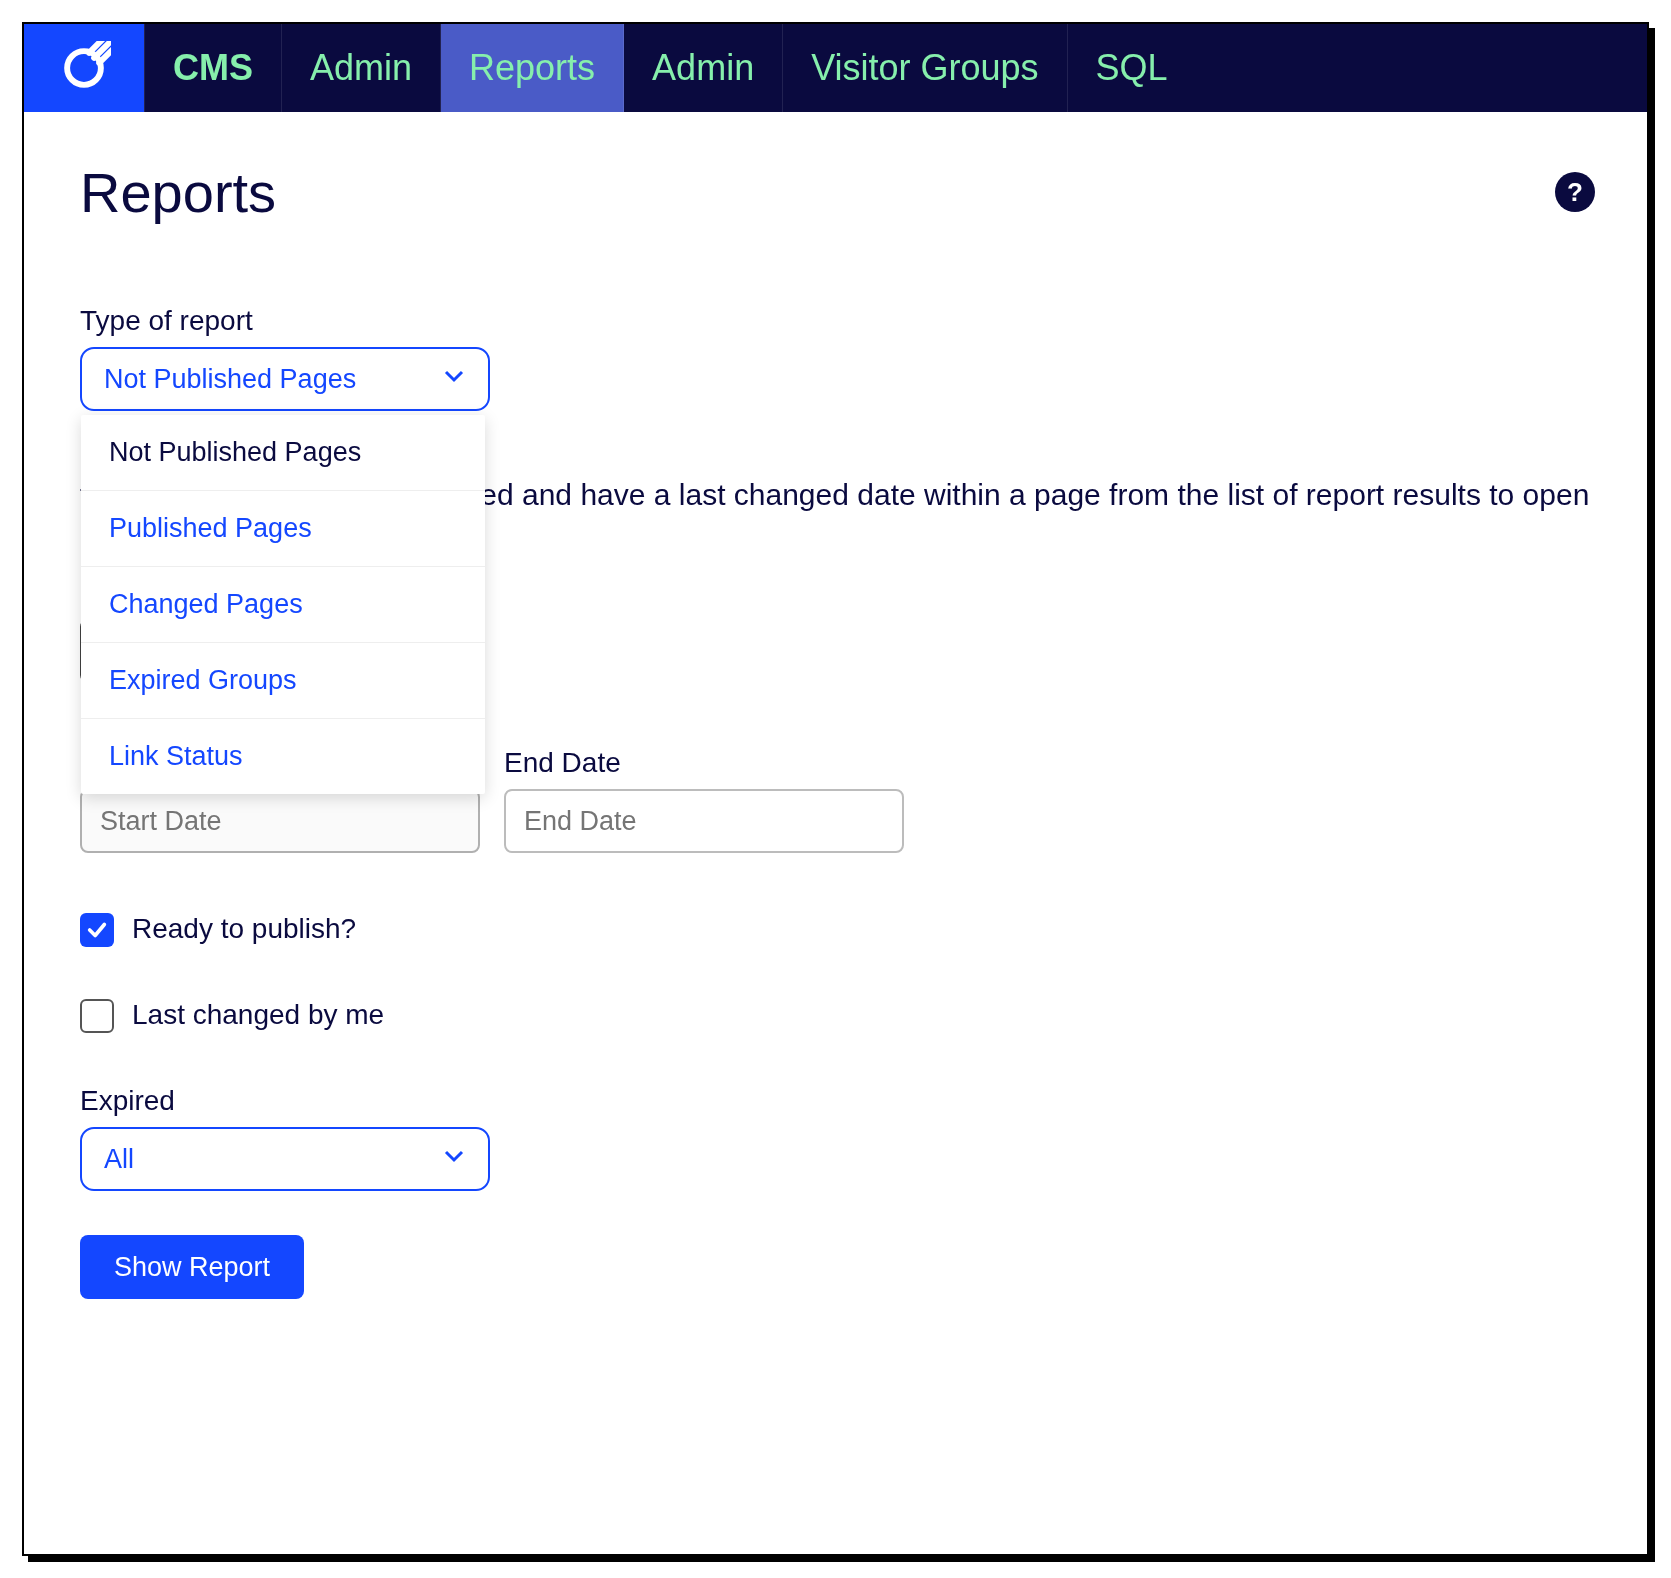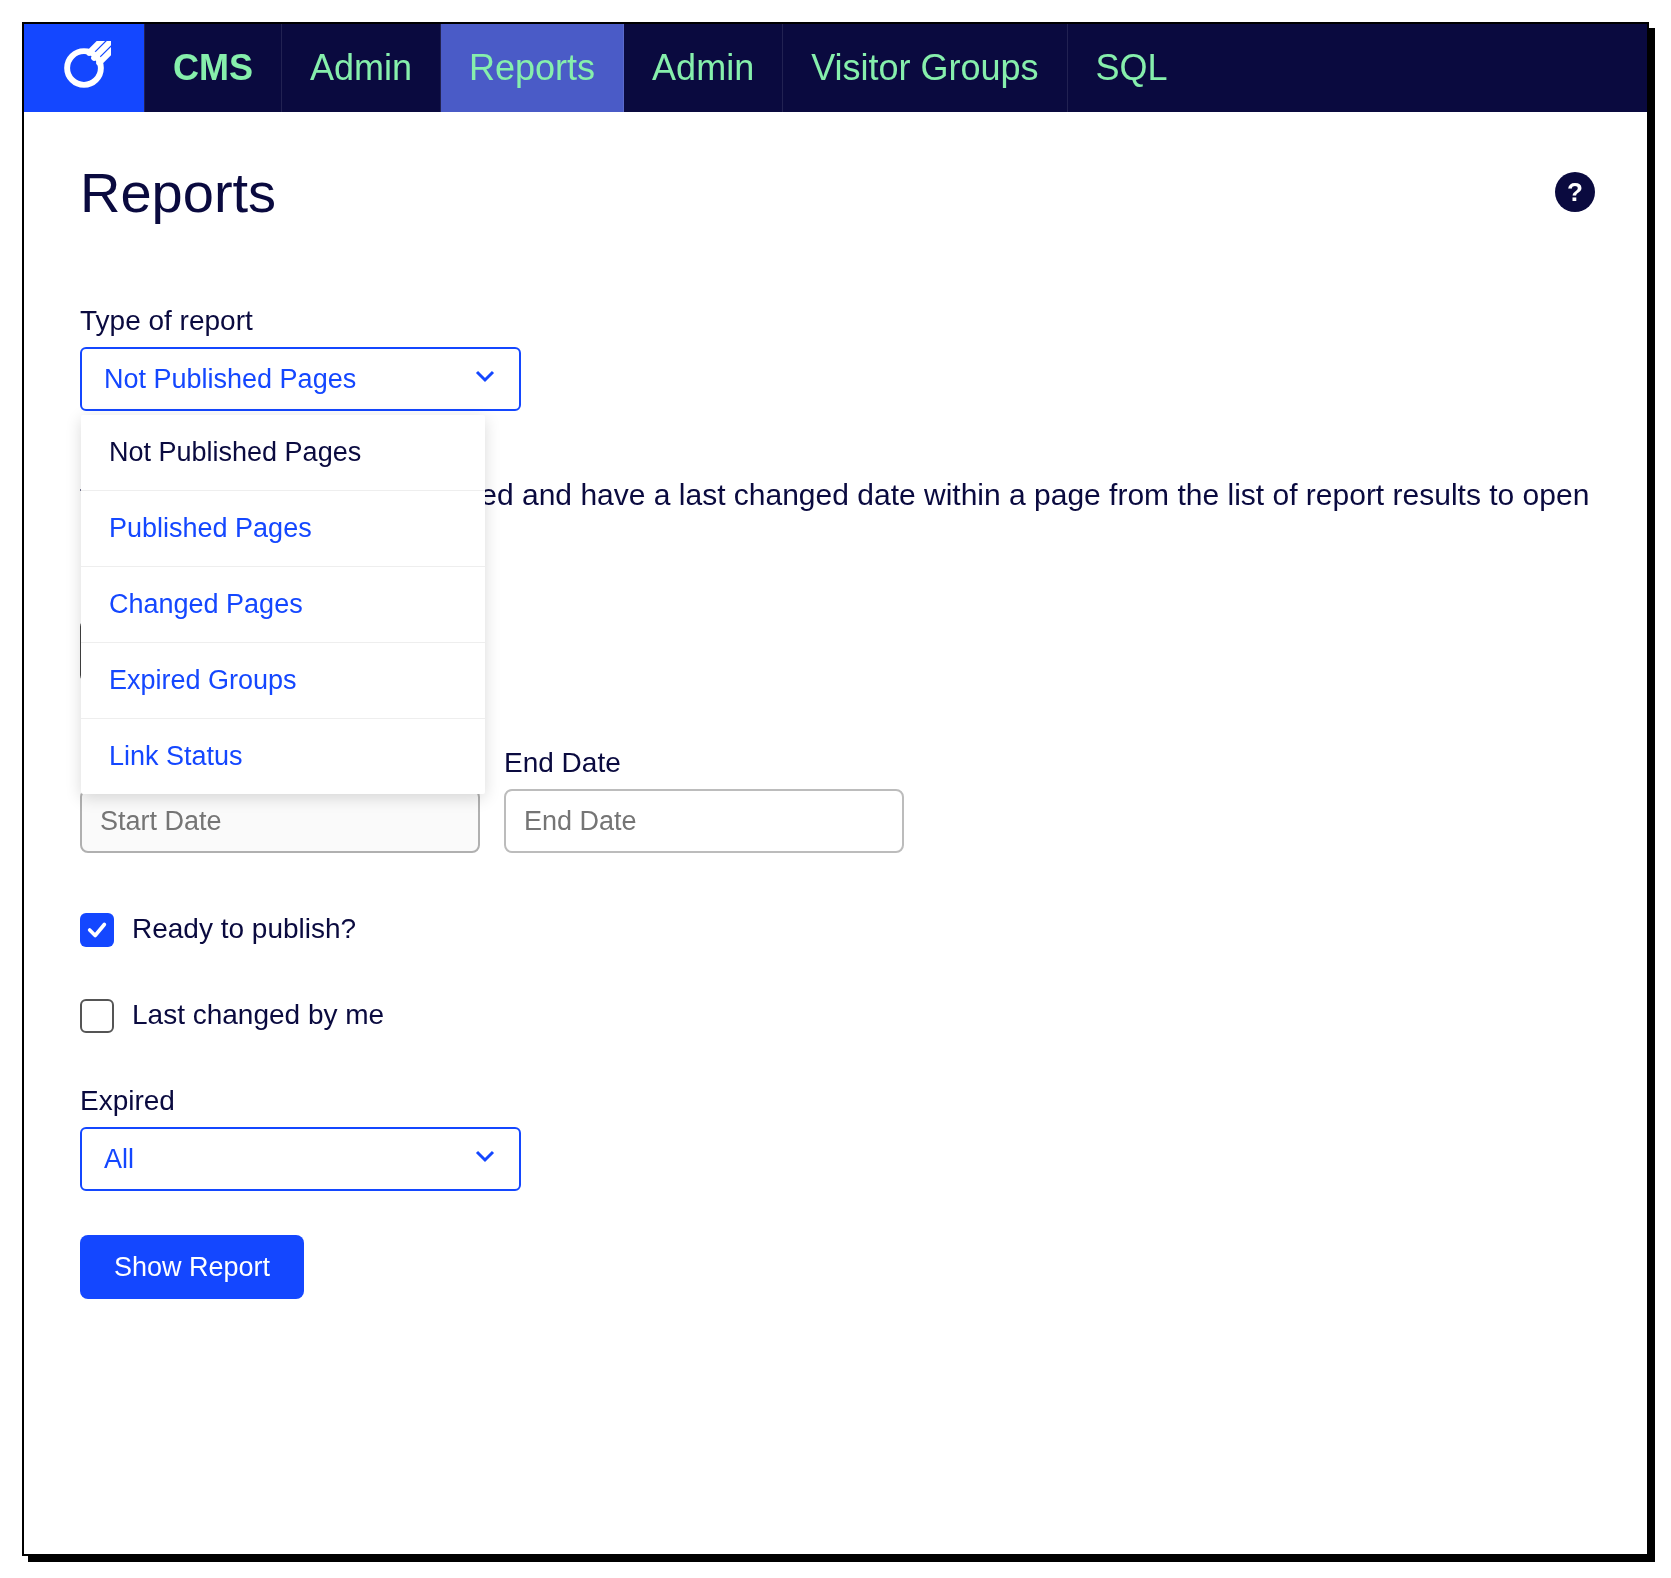--- a/index.html
+++ b/index.html
@@ -81,23 +81,23 @@
 }
 
 .field-label{
   font-size:28px;
   color:var(--text);
   margin-bottom:10px;
   display:block;
 }
 .select{
   border:2px solid var(--link);
-  border-radius:6px;
+  border-radius:14px;
   height:64px;
-  width:441px;
+  width:410px;
   display:flex;
   align-items:center;
   justify-content:space-between;
   padding:0 22px;
   color:var(--link);
   font-size:27px;
   cursor:pointer;
   position:relative;
   background:#fff;
 }

